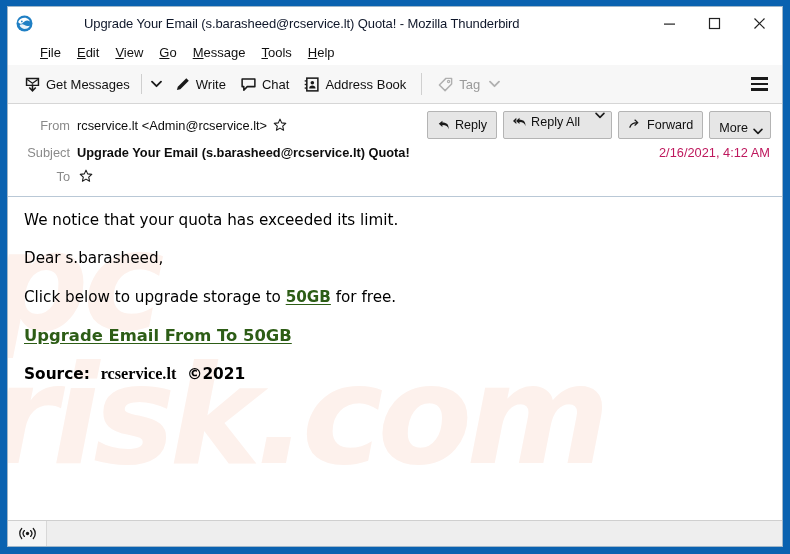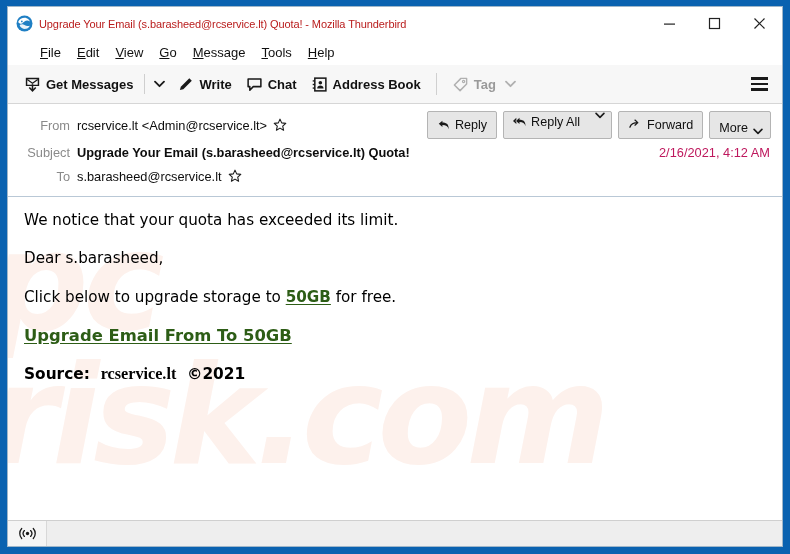--- a/index.html
+++ b/index.html
@@ -49,24 +49,25 @@
   }
   .tb-icon {
     width: 17px;
     height: 17px;
     margin-left: 8px;
     margin-right: 6px;
     flex: 0 0 auto;
     display: block;
   }
   .tb-title {
-    font-size: 11px;
-    color: #b91c1c;
+    font-size: 13px;
+    color: #0f172a;
     white-space: nowrap;
     letter-spacing: -0.1px;
+    margin-left: 45px;
   }
   .tb-spacer { flex: 1 1 auto; }
   .winbtns { display: flex; height: 33px; }
   .winbtn {
     width: 45px;
     height: 33px;
     display: flex;
     align-items: center;
     justify-content: center;
     cursor: default;
@@ -97,21 +98,20 @@
   .toolbar {
     height: 38px;
     min-height: 38px;
     background: #f7f7f7;
     border-bottom: 1px solid #d6d6d6;
     display: flex;
     align-items: center;
     padding-left: 9px;
     position: relative;
     z-index: 5;
-    font-weight: bold;
   }
   .tbtn {
     display: flex;
     align-items: center;
     gap: 5px;
     padding: 4px 7px;
     font-size: 13px;
     color: #111111;
     cursor: default;
     white-space: nowrap;
@@ -508,21 +508,20 @@
       <div class="hdr-row">
         <div class="hdr-label">Subject</div>
         <div class="hdr-value bold">Upgrade Your Email (s.barasheed@rcservice.lt) Quota!</div>
         <div class="hdr-spacer"></div>
         <div class="hdr-date">2/16/2021, 4:12 AM</div>
       </div>
 
       <div class="hdr-row">
         <div class="hdr-label">To</div>
         <div class="hdr-value">
-          <span>s.barasheed@rcservice.lt</span>
           <svg class="star-icon" width="14" height="14" viewBox="0 0 16 16">
             <path d="M8 1.3 L9.9 5.6 L14.6 6.1 L11.1 9.3 L12.1 14 L8 11.6 L3.9 14 L4.9 9.3 L1.4 6.1 L6.1 5.6 Z" fill="none" stroke="#1a1a1a" stroke-width="1.25" stroke-linejoin="round"></path>
           </svg>
         </div>
       </div>
     </div>
 
     <div class="msg-body">
       <div class="watermark">pc
 risk.com</div>

